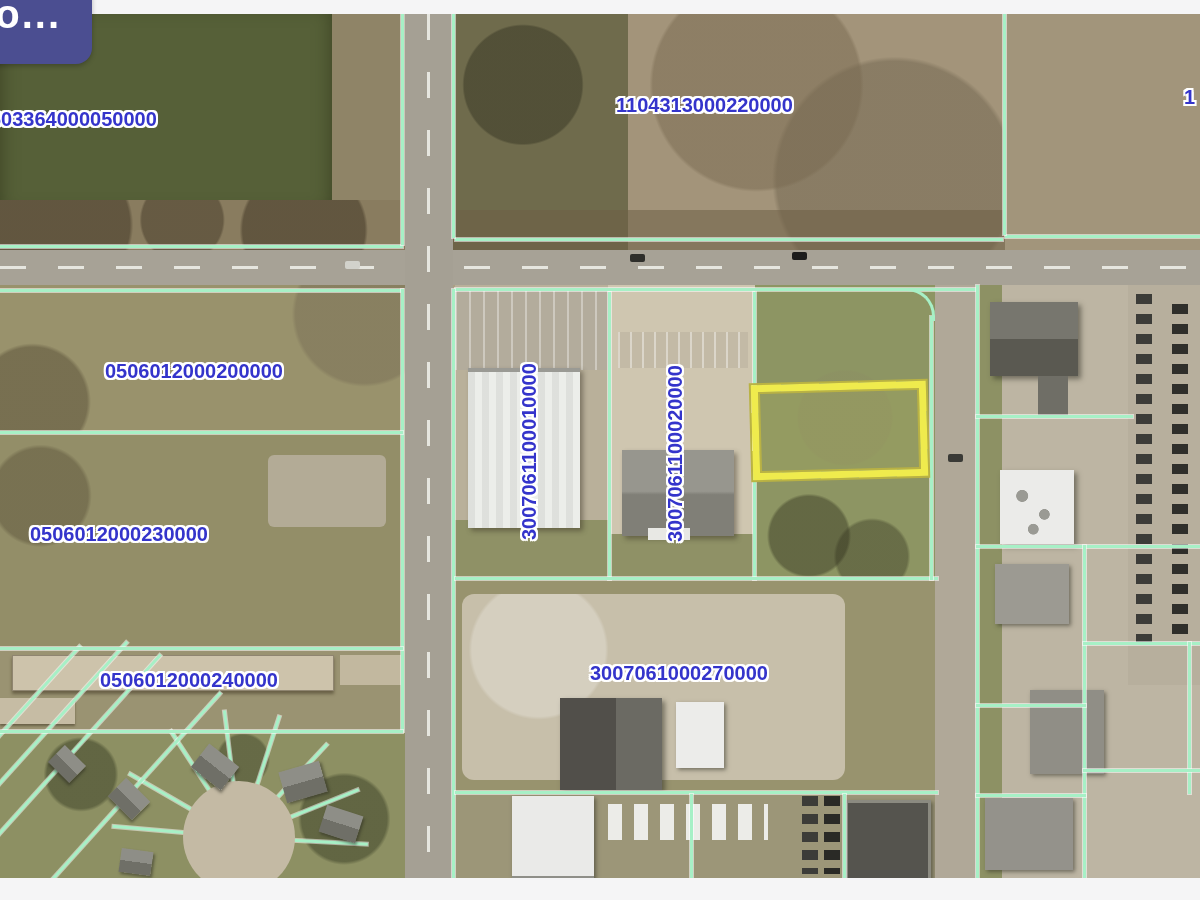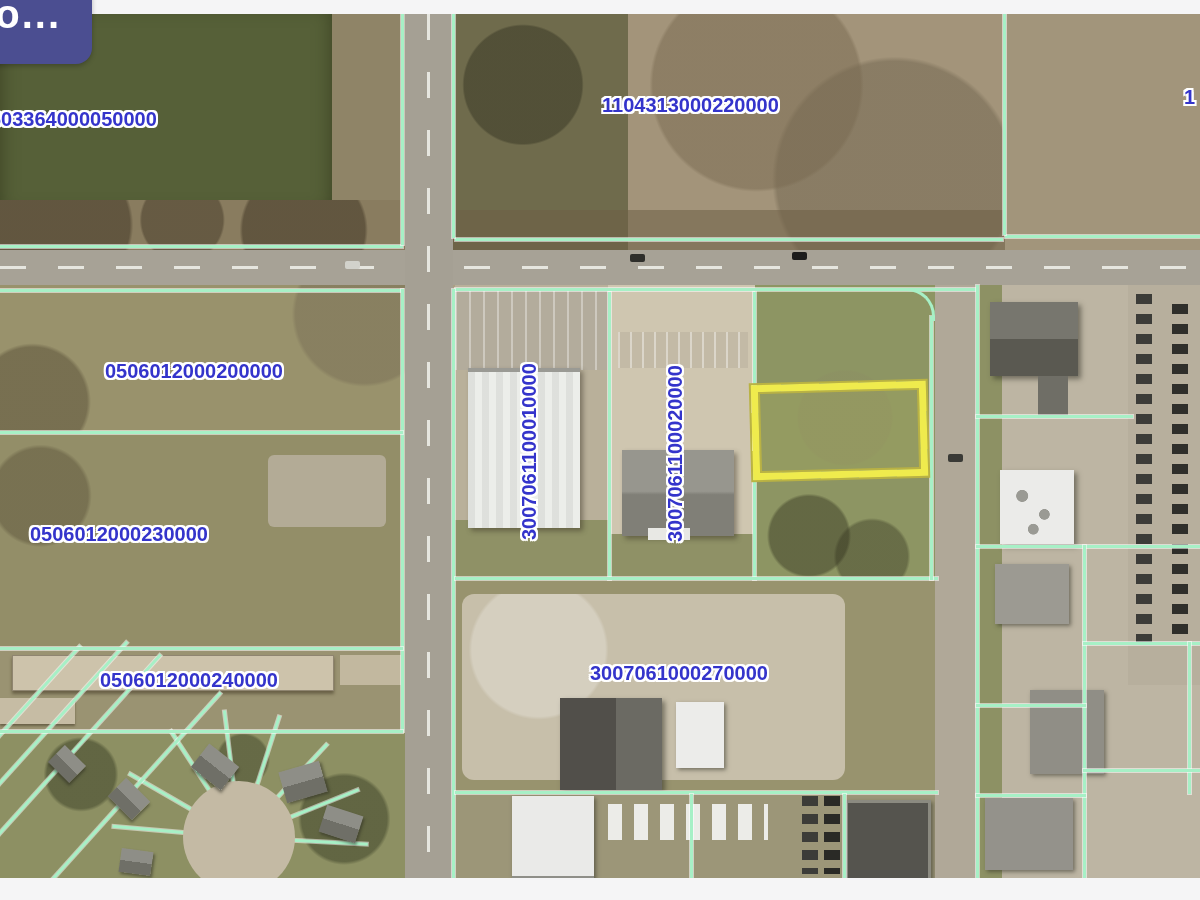--- a/index.html
+++ b/index.html
@@ -153,21 +153,21 @@
   #ln25{left:976px;top:780px;width:110px;height:3px;} #ln26{left:1188px;top:628px;width:3px;height:152px;}
   #ln27{left:1083px;top:755px;width:117px;height:3px;} #ln28{left:690px;top:780px;width:3px;height:84px;}
   #ln29{left:843px;top:780px;width:3px;height:84px;}
   #arc1{left:902px;top:274px;width:30px;height:30px;border-top:3px solid #a7f0c6;
         border-right:3px solid #a7f0c6;border-top-right-radius:28px;z-index:20;}
   
   .plabel{font:700 20px "Liberation Sans",sans-serif;color:#3434cb;white-space:nowrap;z-index:30;
     text-shadow:-2px -2px 0 #fff,2px -2px 0 #fff,-2px 2px 0 #fff,2px 2px 0 #fff,
                  0 -2px 0 #fff,0 2px 0 #fff,-2px 0 0 #fff,2px 0 0 #fff;}
   .vlabel{writing-mode:vertical-rl;transform:rotate(180deg);}
-  #labPond{left:-10px;top:94px;}     #labMarsh{left:602px;top:80px;}
+  #labPond{left:-10px;top:94px;}     #labMarsh{left:616px;top:80px;}
   #labEdge{left:1184px;top:72px;}    #lab200{left:105px;top:346px;}
   #lab230{left:30px;top:509px;}      #lab240{left:100px;top:655px;}
   #labA{left:518px;top:314px;height:212px;} #labB{left:664px;top:310px;height:218px;}
   #lab270{left:590px;top:648px;}
   
   #topframe{left:0;top:0;width:1200px;height:14px;background:#f5f5f6;z-index:40;}
   #botframe{left:0;top:878px;width:1200px;height:22px;background:#f5f5f6;z-index:40;}
   #tooltip{left:-30px;top:-22px;width:122px;height:86px;background:#4b4e91;border-radius:16px;
            z-index:60;box-shadow:0 2px 5px rgba(0,0,0,.25);}
   #tooltip span{position:absolute;left:10px;top:14px;color:#fff;font:700 40px "Liberation Sans",sans-serif;

